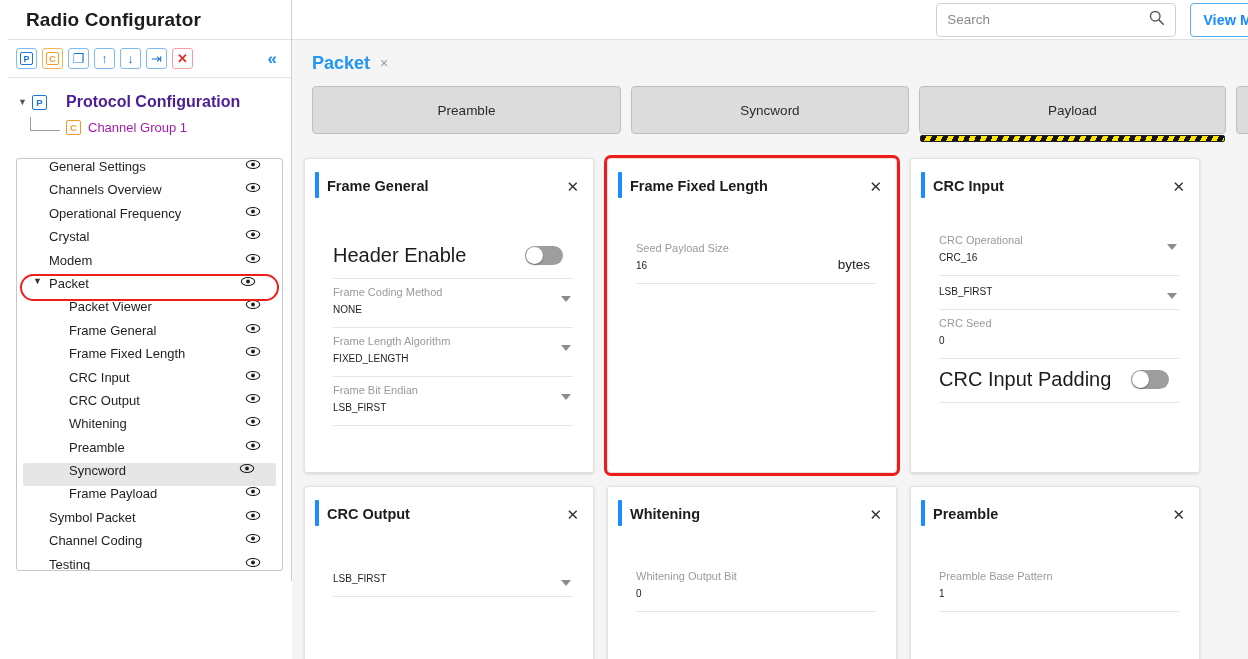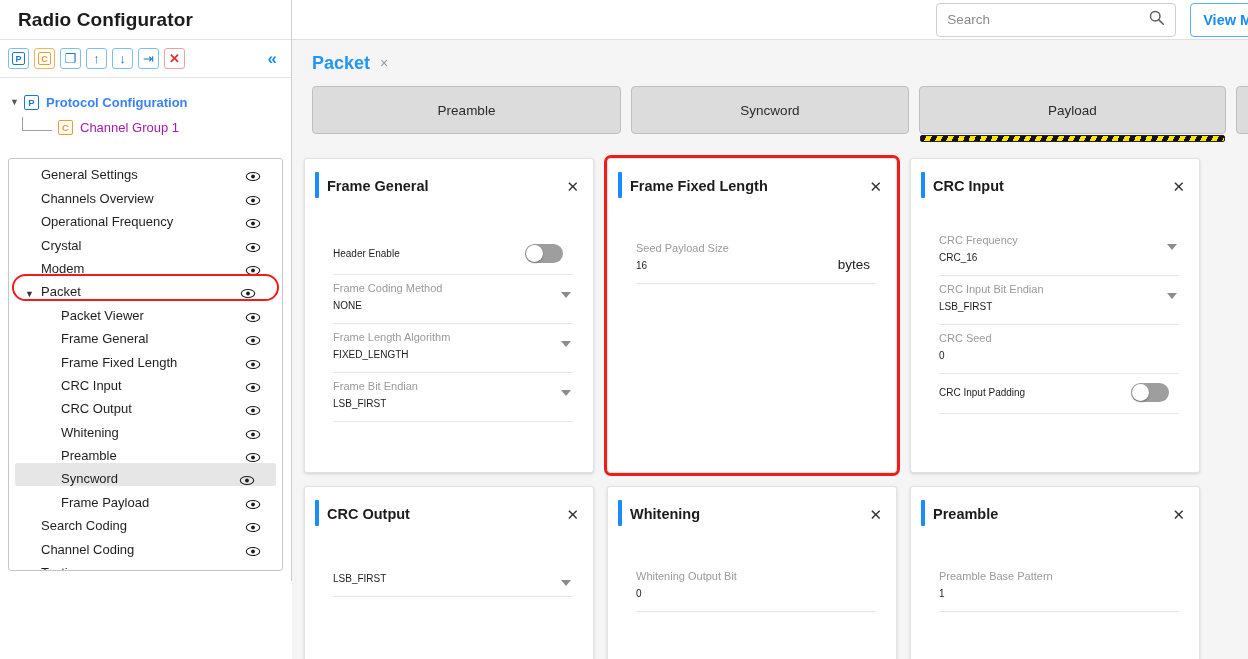--- a/index.html
+++ b/index.html
@@ -10,21 +10,21 @@
     overflow: hidden;
   }
   .app { position: relative; width: 1248px; height: 659px; display: flex; }
 
   
   .left-panel {
     width: 292px; height: 581px;
     background: #ffffff;
     border-right: 1px solid #cfcfcf;
     display: flex; flex-direction: column;
-    position: relative; z-index: 5;
+    position: relative; z-index: 5; padding-left: 8px;
   }
   .app-title-bar {
     height: 40px; display: flex; align-items: center;
     padding-left: 18px;
     border-bottom: 1px solid #e3e3e3;
     background: #fff;
   }
   .app-title { font-size: 19px; font-weight: bold; color: #1c1c1c; letter-spacing: .1px; }
 
   .toolbar {
@@ -59,34 +59,34 @@
   
   .tree { padding: 12px 0 6px 0; background: #fff; }
   .tree-row { display: flex; align-items: center; height: 24px; padding-left: 10px; font-size: 13px; }
   .caret { width: 14px; color: #555; font-size: 9px; display:flex; align-items:center; }
   .node-badge {
     width: 15px; height: 15px; border: 1.6px solid #1976d2; border-radius: 2px;
     color: #1976d2; font-size: 9.5px; font-weight: bold;
     display: flex; align-items: center; justify-content: center; margin-right: 7px; flex: none;
   }
   .node-badge.o { border-color: #f09a27; color: #f09a27; }
-  .tree-label-blue { color: #3b82f6; font-weight: bold; font-size: 13px; }
+  .tree-label-blue { color: #4c1d95; font-weight: bold; font-size: 16px; margin-left: 12px; }
   .tree-label { color: #a21caf; font-size: 13px; }
   .tree-child { display: flex; align-items: center; height: 26px; padding-left: 22px; }
   .elbow { width: 30px; height: 14px; border-left: 1px solid #9e9e9e; border-bottom: 1px solid #9e9e9e; margin-right: 6px; margin-bottom: 7px; flex:none; }
 
   
   .list-box {
     margin: 12px 8px 10px 8px;
     border: 1px solid #c6c6c6; border-radius: 3px;
     background: #fff; flex: 1; overflow: hidden;
     position: relative;
   }
   .list-row {
-    height: 23.4px; display: flex; align-items: flex-end;
+    height: 23.4px; display: flex; align-items: flex-start;
     padding-right: 22px; font-size: 13px; color: #1f1f1f;
     position: relative; cursor: pointer;
   }
   .list-row .txt { flex: 1; }
   .list-row.lvl0 { padding-left: 32px; }
   .list-row.lvl1 { padding-left: 52px; }
   .list-row.sel { background: #e6e6e6; margin: 0 6px; border-radius: 2px; }
   .list-row.sel.lvl1 { padding-left: 46px; }
   .list-row.hl {
     outline: 2.5px solid #ef1c1c; border-radius: 13px;
@@ -183,21 +183,21 @@
   .field-unit { font-size: 13.5px; color: #1c1c1c; margin-right: 6px; }
   .caret-down {
     position: absolute; right: 2px; top: 17px;
     width: 0; height: 0; border-left: 5px solid transparent;
     border-right: 5px solid transparent; border-top: 6px solid #8c8c8c;
   }
   .toggle-field {
     display: flex; align-items: center; padding: 9px 0 11px 0;
     border-bottom: 1px solid #e6e6e6;
   }
-  .toggle-label { font-size: 10px; color: #1c1c1c; flex: 1; }
+  .toggle-label { font-size: 20px; color: #1c1c1c; flex: 1; }
   .toggle {
     width: 38px; height: 19px; border-radius: 10px; background: #9e9e9e;
     position: relative; cursor: pointer; flex: none; margin-right: 10px;
   }
   .toggle .knob {
     position: absolute; left: 1px; top: 1px; width: 17px; height: 17px;
     border-radius: 50%; background: #fff; box-shadow: 0 1px 2px rgba(0,0,0,.35);
   }
   .spacer-8 { height: 8px; }
 </style>
@@ -381,21 +381,21 @@
         <div class="list-row lvl1">
           <span class="txt">Frame Payload</span>
           <span class="eye">
             <svg width="16" height="11" viewBox="0 0 22 14" fill="none" stroke="#1c1c1c" stroke-width="1.5">
               <ellipse cx="11" cy="7" rx="9.2" ry="5.6"></ellipse>
               <circle cx="11" cy="7" r="2.6" fill="#1c1c1c" stroke="none"></circle>
             </svg>
           </span>
         </div>
         <div class="list-row lvl0">
-          <span class="txt">Search Coding</span>
+          <span class="txt">Symbol Packet</span>
           <span class="eye">
             <svg width="16" height="11" viewBox="0 0 22 14" fill="none" stroke="#1c1c1c" stroke-width="1.5">
               <ellipse cx="11" cy="7" rx="9.2" ry="5.6"></ellipse>
               <circle cx="11" cy="7" r="2.6" fill="#1c1c1c" stroke="none"></circle>
             </svg>
           </span>
         </div>
         <div class="list-row lvl0">
           <span class="txt">Channel Coding</span>
           <span class="eye">
@@ -518,28 +518,27 @@
           </div>
         </div>
         <div class="card h1">
           <div class="card-head">
             <div class="card-accent"></div>
             <div class="card-title">CRC Input</div>
             <div class="card-x">✕</div>
           </div>
           <div class="card-body">
             <div class="field">
-              <div class="field-label">CRC Frequency</div>
+              <div class="field-label">CRC Operational</div>
               <div class="field-row">
                 <div class="field-value">CRC_16</div>
               </div>
               <span class="caret-down"></span>
             </div>
             <div class="field">
-              <div class="field-label">CRC Input Bit Endian</div>
               <div class="field-row">
                 <div class="field-value">LSB_FIRST</div>
               </div>
               <span class="caret-down"></span>
             </div>
             <div class="field">
               <div class="field-label">CRC Seed</div>
               <div class="field-row">
                 <div class="field-value">0</div>
               </div>

